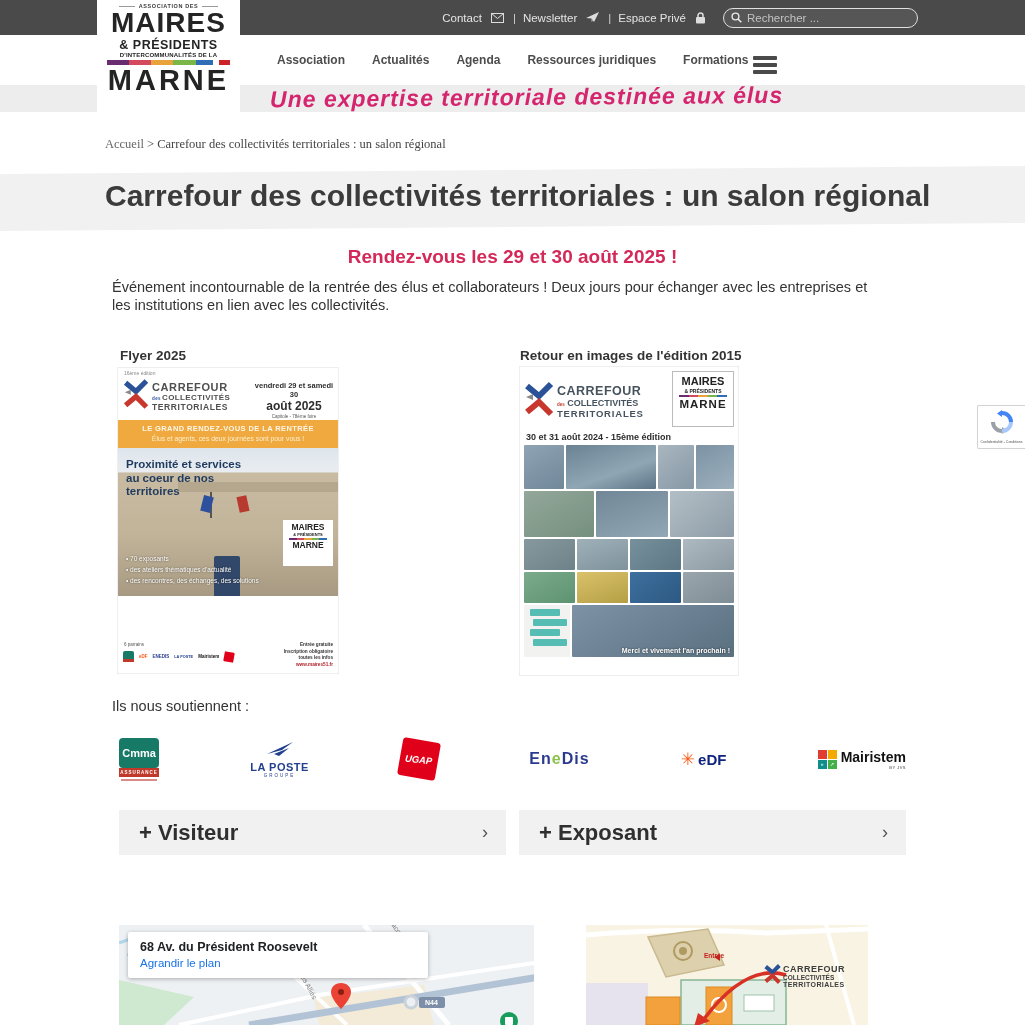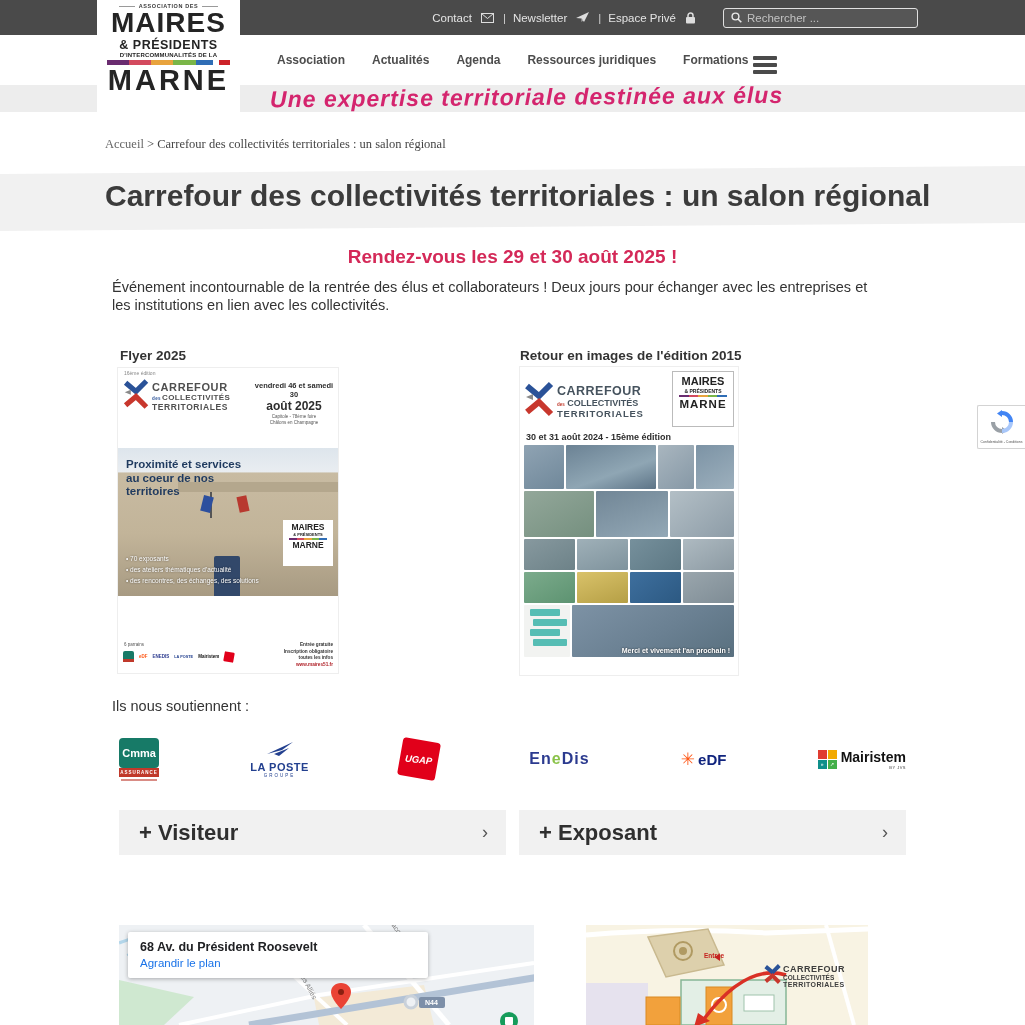--- a/index.html
+++ b/index.html
@@ -8,22 +8,22 @@
   .abs { position:absolute; }
   #stage { position:relative; width:1025px; height:1025px; background:#fff; }
 
   
   .topbar { left:0; top:0; width:1025px; height:35px; background:#4a4a4a; }
   .topbar-content { right:107px; top:0; height:35px; display:flex; align-items:center; gap:7px;
                     color:#e4e4e4; font-size:11.5px; }
   .tb-link { color:#e4e4e4; cursor:pointer; }
   .tb-sep { color:#cfcfcf; }
   .tb-ic { display:inline-flex; margin:0 2px; }
-  .searchbox { margin-left:18px; width:195px; height:20px; background:#565656;
-               border:1px solid #e0e0e0; border-radius:3px; display:flex; align-items:center; padding:0 7px; }
+  .searchbox { margin-left:8px; width:195px; height:20px; background:#565656;
+               border:1px solid #e0e0e0; border-radius:10px; display:flex; align-items:center; padding:0 7px; }
   .searchbox input { background:transparent; border:none; outline:none; color:#ddd;
                      font-size:11.5px; width:160px; font-family:"Liberation Sans",sans-serif; }
   .searchbox input::placeholder { color:#c2c2c2; }
 
   
   .navrow { left:277px; top:35px; height:50px; display:flex; align-items:center; gap:27px; }
   .nav-item { font-size:12px; font-weight:bold; color:#4d4d4d; cursor:pointer; white-space:nowrap; }
   .hamburger { left:753px; top:56px; width:24px; cursor:pointer; }
   .hamburger div { height:3.5px; background:#4a4a4a; margin-bottom:3.5px; border-radius:1px; }
 
@@ -284,24 +284,28 @@
             <path d="M3 30 L15 20 L27 32" stroke="#c8372d" stroke-width="6" fill="none"></path>
           </svg>
       </span>
       <span class="f-logo-txt">
         <div>CARREFOUR</div>
         <div class="f-l2"><span class="f-des">des</span><span>COLLECTIVITÉS</span></div>
         <div class="f-l3">TERRITORIALES</div>
       </span>
     </div>
     <div class="abs f-dates">
-      <div class="f-d1">vendredi 46 et samedi 30</div>
+      <div class="f-d1">vendredi 29 et samedi 30</div>
       <div class="f-d2">août 2025</div>
       <div class="f-v">Capitole - 78ème foire</div>
       <div class="f-v">Châlons en Champagne</div>
+    </div>
+    <div class="abs f-banner">
+      <div class="f-b1">LE GRAND RENDEZ-VOUS DE LA RENTRÉE</div>
+      <div class="f-b2">Élus et agents, ces deux journées sont pour vous !</div>
     </div>
     <div class="abs f-photo">
       <div class="abs f-ped"></div>
       <div class="abs f-pole"></div>
       <div class="abs f-flag1"></div>
       <div class="abs f-flag2"></div>
       <div class="abs f-door"></div>
       <div class="abs f-overlay">Proximité et services au coeur de nos territoires</div>
       <div class="abs f-bullets">
         <div>•  70 exposants</div>

